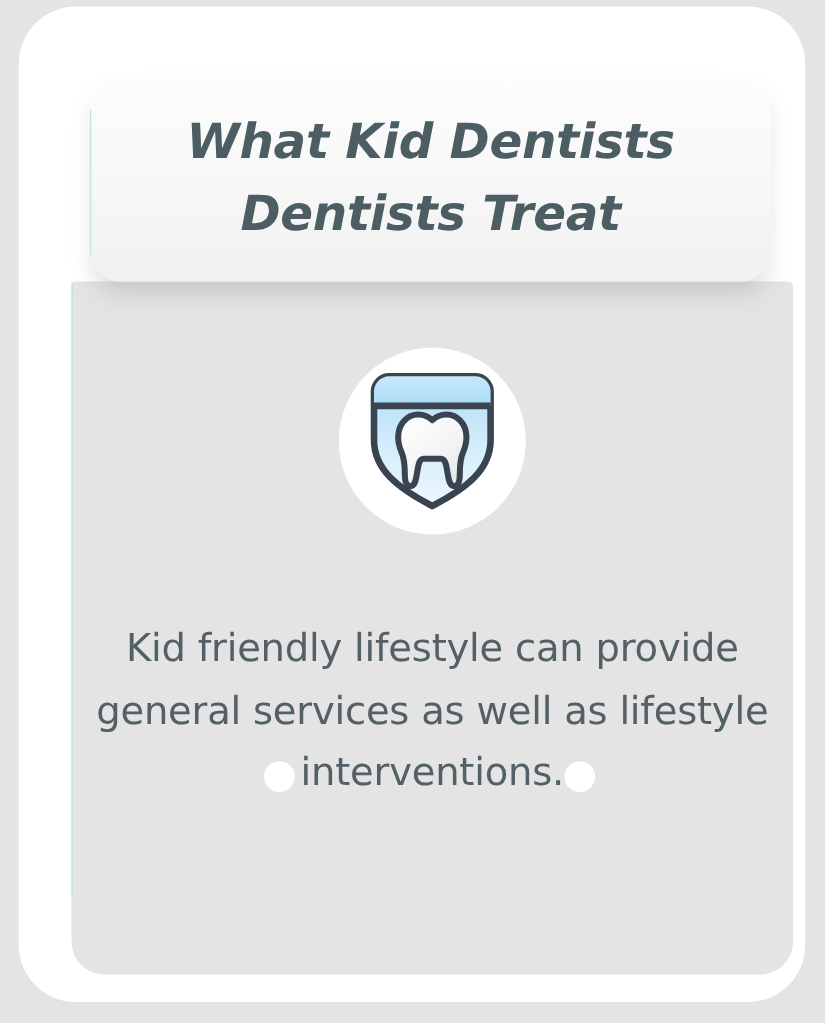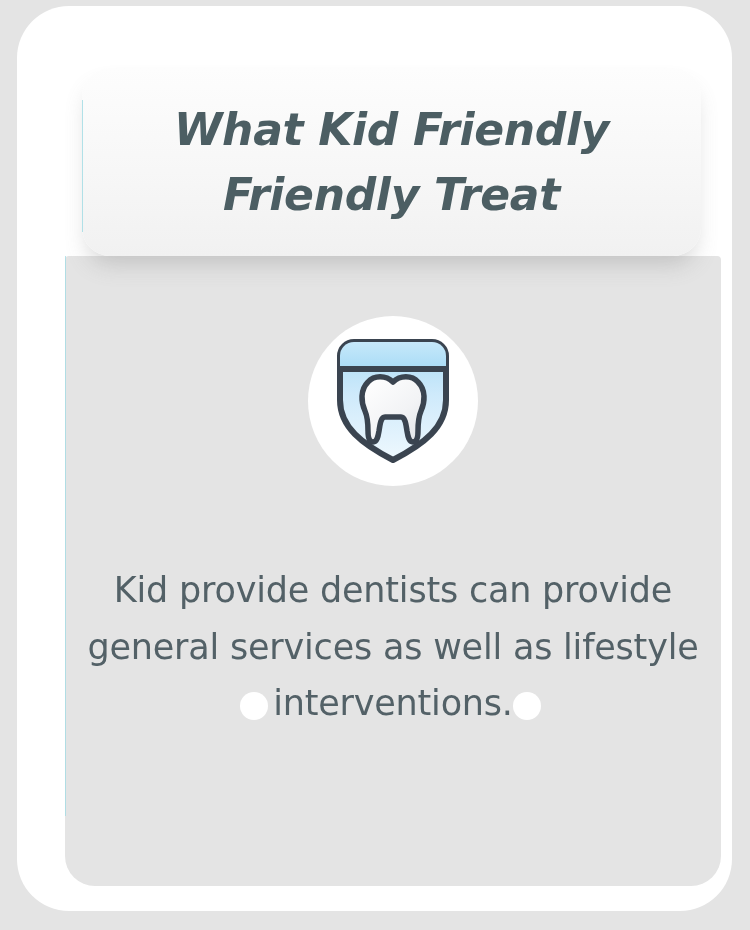--- a/index.html
+++ b/index.html
@@ -137,21 +137,21 @@
   }
 </style>
 </head>
 <body>
 
 <div class="outer-card">
 
   <div class="inner-panel"></div>
 
   <div class="title-card">
-    <h1 class="title-text">What Kid Friendly Friendly Treat</h1>
+    <h1 class="title-text">What Kid Dentists Dentists Treat</h1>
   </div>
 
   <div class="icon-row">
     <span class="dot dot-left"></span>
     <span class="dot dot-right"></span>
 
     <div class="icon-circle">
       <span>
         <svg width="118" height="130" viewBox="0 0 118 130" xmlns="http://www.w3.org/2000/svg">
           <defs>
@@ -181,15 +181,15 @@
           <path d="M59 46 c-7 -7 -19 -7 -25 0 c-8 8 -7 20 -3 29
                    c3 7 3 13 3 20 c0 6 1 11 5 11 c4 0 5 -5 6 -11
                    c1 -7 2 -14 6 -14 h16 c4 0 5 7 6 14 c1 6 2 11 6 11
                    c4 0 5 -5 5 -11 c0 -7 0 -13 3 -20 c4 -9 5 -21 -3 -29
                    c-6 -7 -18 -7 -25 0 Z" fill="url(#toothGrad)" stroke="#3a4450" stroke-width="5.5" stroke-linejoin="round" stroke-linecap="round"></path>
         </svg>
       </span>
     </div>
   </div>
 
-  <p class="body-text">Kid provide dentists can provide general services as well as lifestyle interventions.</p>
+  <p class="body-text">Kid friendly lifestyle can provide general services as well as lifestyle interventions.</p>
 
 </div>
 
 </body></html>

